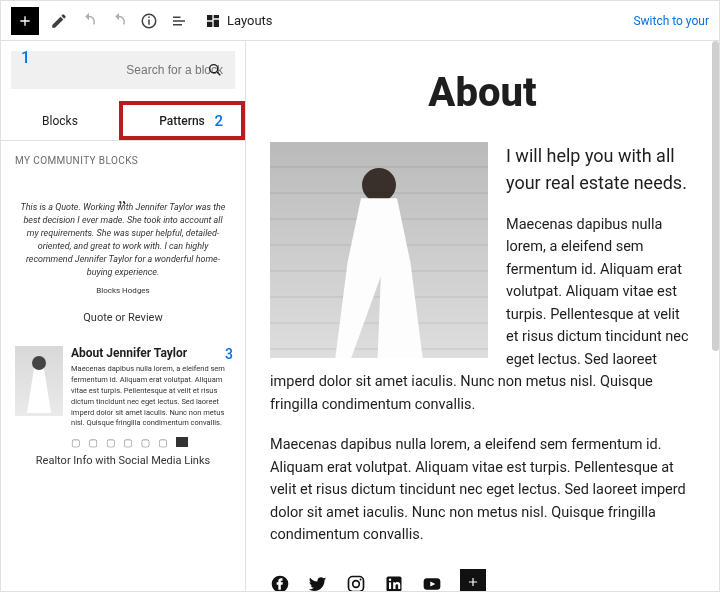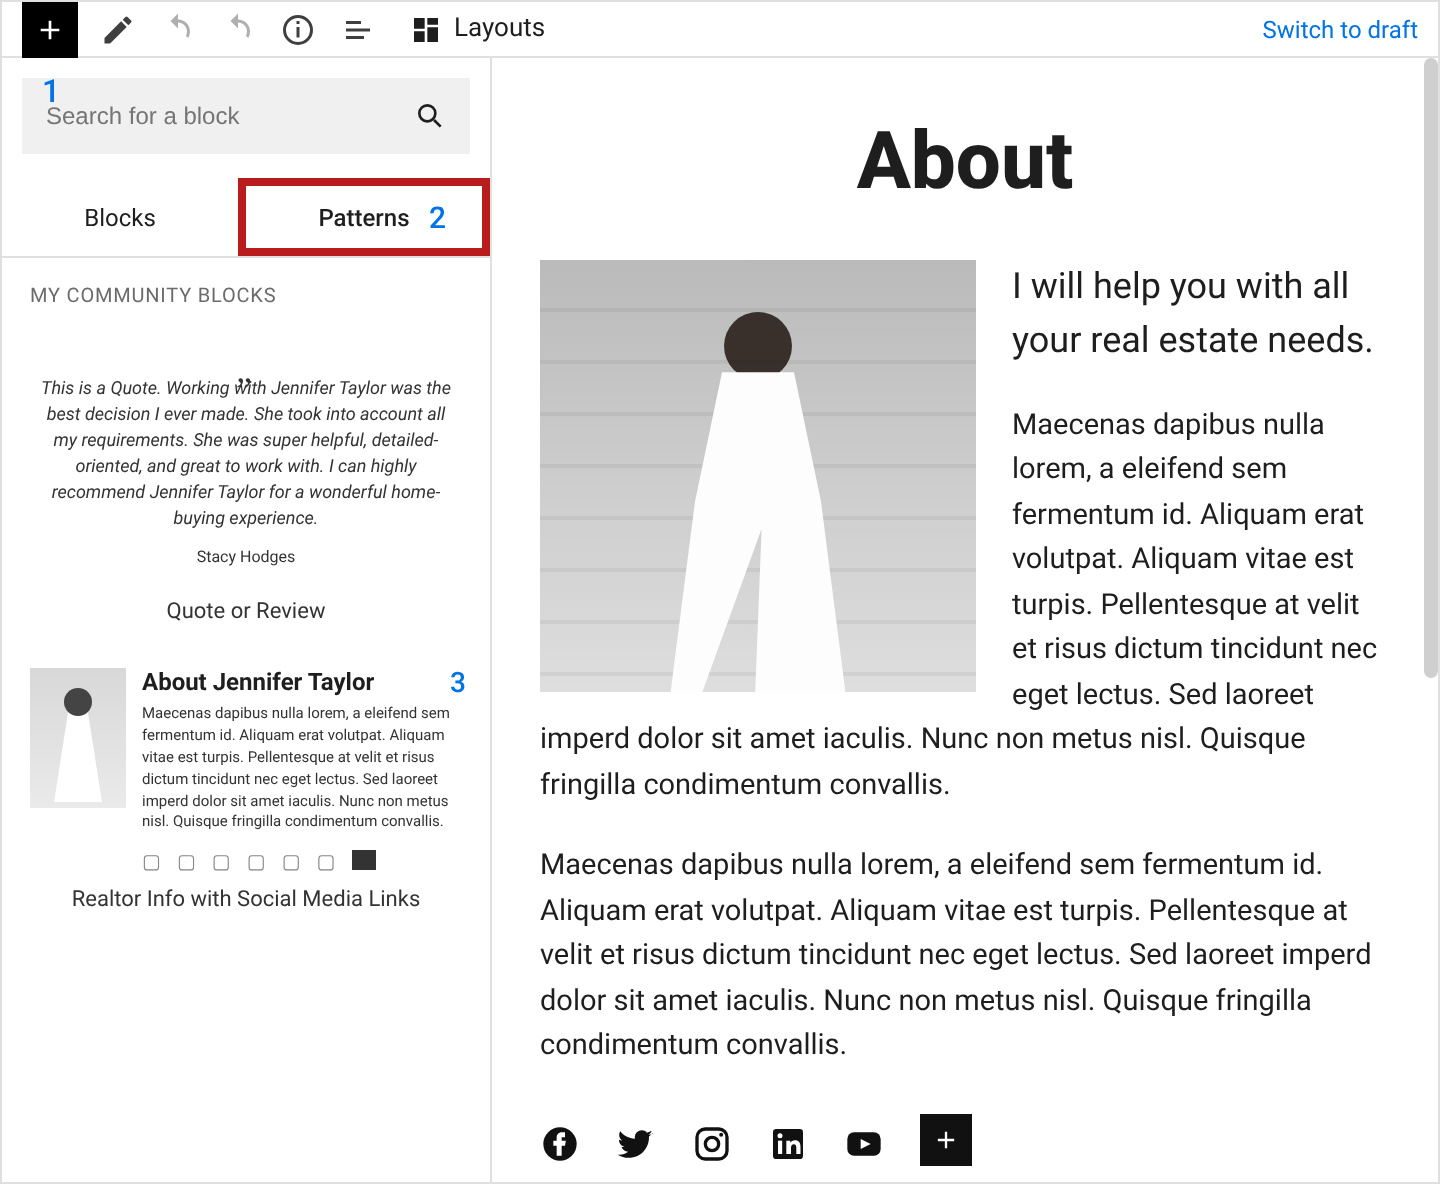--- a/index.html
+++ b/index.html
@@ -1,29 +1,29 @@
 <!DOCTYPE html>
 <html><head>
 <meta charset="utf-8">
 <style>
   * { box-sizing: border-box; margin: 0; padding: 0; }
   body { font-family: -apple-system, BlinkMacSystemFont, "Segoe UI", Roboto, sans-serif; font-size: 13px; color: #1e1e1e; background:#fff; }
   .app { width:720px; height:592px; display:flex; flex-direction:column; border:1px solid #e0e0e0; overflow:hidden; }
-  .toolbar { height:28px; display:flex; align-items:center; padding:0 10px; gap:10px; border-bottom:1px solid #e0e0e0; }
+  .toolbar { height:40px; display:flex; align-items:center; padding:0 10px; gap:10px; border-bottom:1px solid #e0e0e0; }
   .toolbar .plus { width:28px; height:28px; background:#000; color:#fff; display:flex; align-items:center; justify-content:center; font-size:18px; }
   .toolbar .ico { width:20px; height:20px; display:flex; align-items:center; justify-content:center; color:#1e1e1e; opacity:.85; cursor:pointer;}
   .toolbar .ico.dis { opacity:.35; }
   .toolbar .layouts { display:flex; align-items:center; gap:6px; margin-left:6px; }
   .toolbar .spacer { flex:1; }
   .toolbar .link { color:#0073e6; font-size:12px; cursor:pointer; }
   .body { flex:1; display:flex; overflow:hidden; }
   .sidebar { width:245px; border-right:1px solid #e0e0e0; display:flex; flex-direction:column; overflow:hidden; position:relative;}
   .sidebar-scroll { overflow-y:auto; flex:1; }
   .searchwrap { margin:10px 10px 0 10px; background:#f0f0f0; height:38px; display:flex; align-items:center; padding:0 12px; position:relative;}
-  .searchwrap input { border:0; background:transparent; flex:1; font-size:12px; color:#be185d; outline:none; }
+  .searchwrap input { border:0; background:transparent; flex:1; font-size:12px; color:#be185d; outline:none;text-align:right; }
   .searchwrap .sicon { position:absolute; right:12px; }
   .badge1 { position:absolute; top:-3px; left:10px; color:#0073e6; font-size:16px; font-weight:500; }
   .tabs { display:flex; height:40px; border-bottom:1px solid #e0e0e0; margin-top:12px; }
   .tab { flex:1; display:flex; align-items:center; justify-content:center; font-size:12px; color:#1e1e1e; cursor:pointer; position:relative; }
   .tab.active { border:4px solid #b91c1c; color:#1e1e1e; font-weight:500;}
   .tab .badge2 { color:#0073e6; font-size:15px; position:absolute; right:18px; }
   .sectitle { font-size:10px; letter-spacing:.4px; color:#6b6b6b; text-transform:uppercase; padding:14px 14px 8px 14px; }
   .pattern { padding:6px 14px 16px 14px; text-align:center; }
   .quote-card { font-size:9px; line-height:1.45; color:#333; padding:4px 4px 8px 4px; }
   .quote-card .qmark { font-family: Georgia, serif; font-style:italic; font-size:18px; color:#333; line-height:.4; padding-top:10px;}
@@ -94,21 +94,21 @@
           <path fill="currentColor" d="M4 6h10v2H4zM4 11h16v2H4zM4 16h12v2H4z"></path>
         </svg>
     </div>
     <div class="layouts">
       <svg width="16" height="16" viewBox="0 0 24 24">
           <path fill="currentColor" d="M3 3h8v8H3zM13 3h8v5h-8zM13 10h8v11h-8zM3 13h8v8H3z"></path>
         </svg>
       <span>Layouts</span>
     </div>
     <div class="spacer"></div>
-    <div class="link">Switch to draft</div>
+    <div class="link">Switch to your</div>
   </div>
 
   <div class="body">
 
     <div class="sidebar">
       <div class="sidebar-scroll">
       <div class="searchwrap" style="position:relative;">
         <span class="badge1">1</span>
         <input placeholder="Search for a block" style="">
         <span class="sicon">
@@ -126,21 +126,21 @@
           <span class="badge2">2</span>
         </div>
       </div>
 
       <div class="sectitle">MY COMMUNITY BLOCKS</div>
 
       <div class="pattern">
         <div class="quote-card">
           <div class="qmark">„</div>
           <div class="body-it">This is a Quote. Working with Jennifer Taylor was the best decision I ever made. She took into account all my requirements. She was super helpful, detailed-oriented, and great to work with. I can highly recommend Jennifer Taylor for a wonderful home-buying experience.</div>
-          <div class="author">Stacy Hodges</div>
+          <div class="author">Blocks Hodges</div>
         </div>
         <div class="pattern-label">Quote or Review</div>
       </div>
 
       <div class="pattern">
         <div class="realtor">
           <div class="thumb"></div>
           <div style="flex:1; position:relative;">
             <h4>
               <span>About Jennifer Taylor</span>

